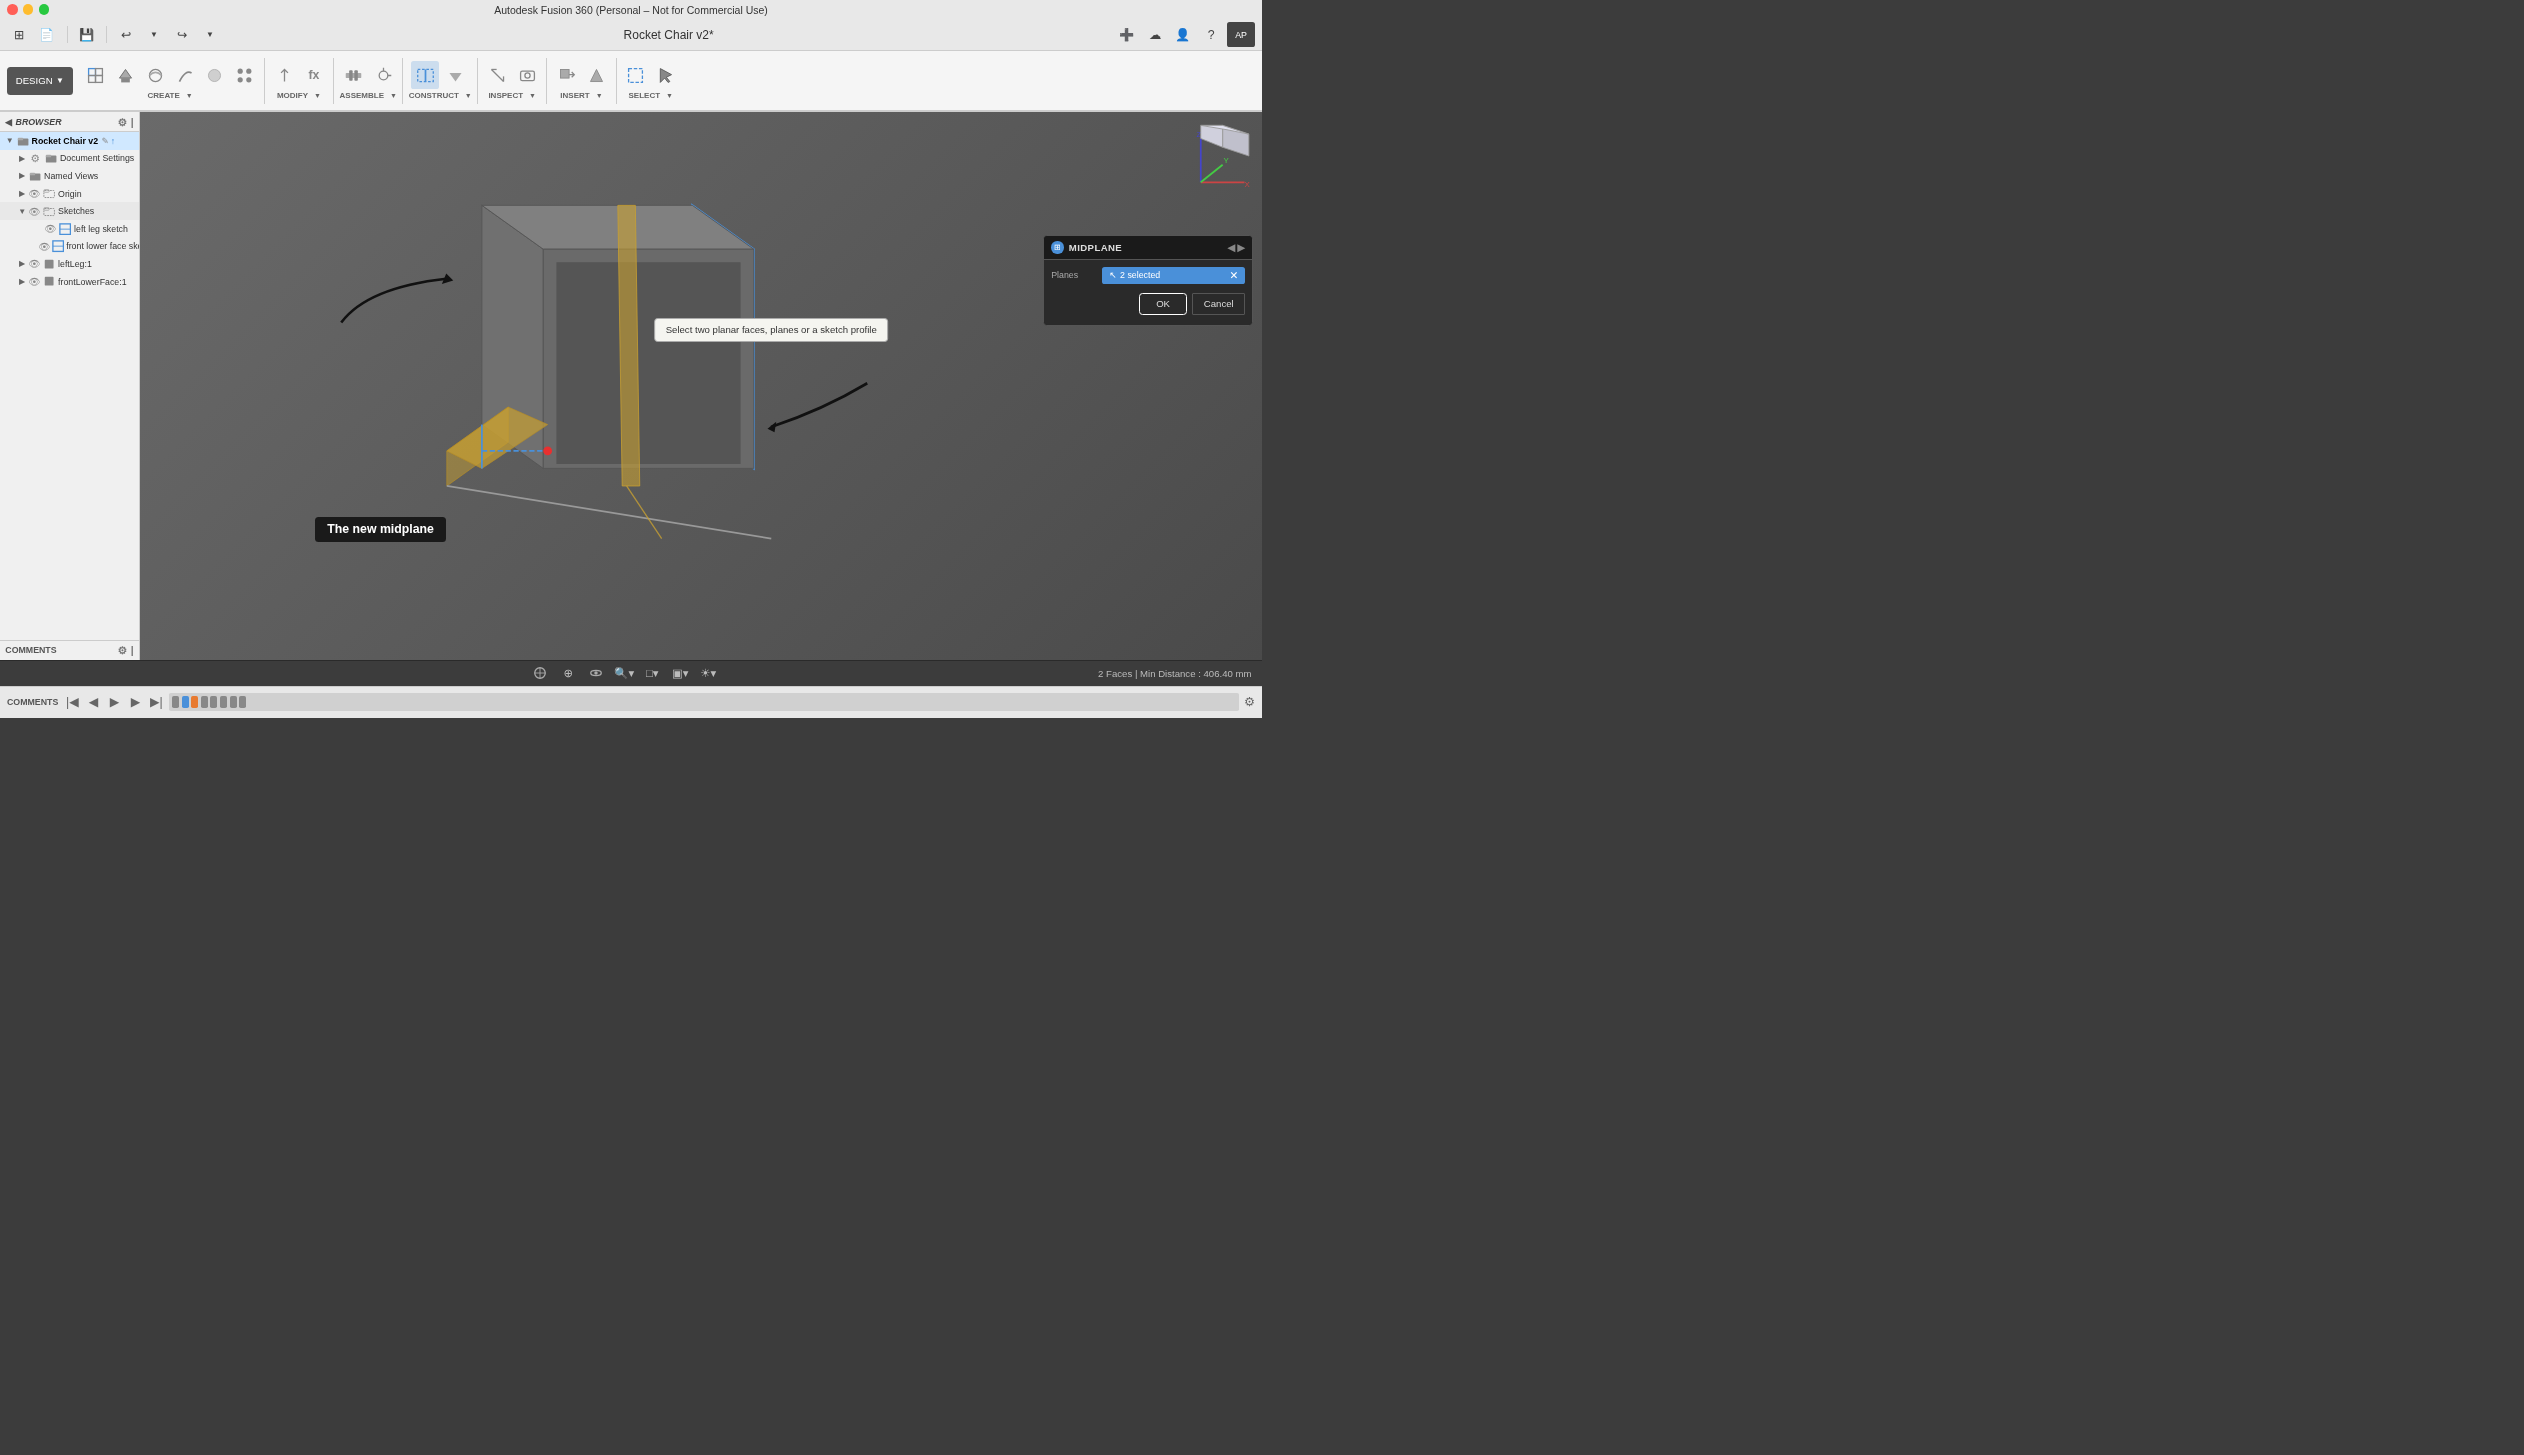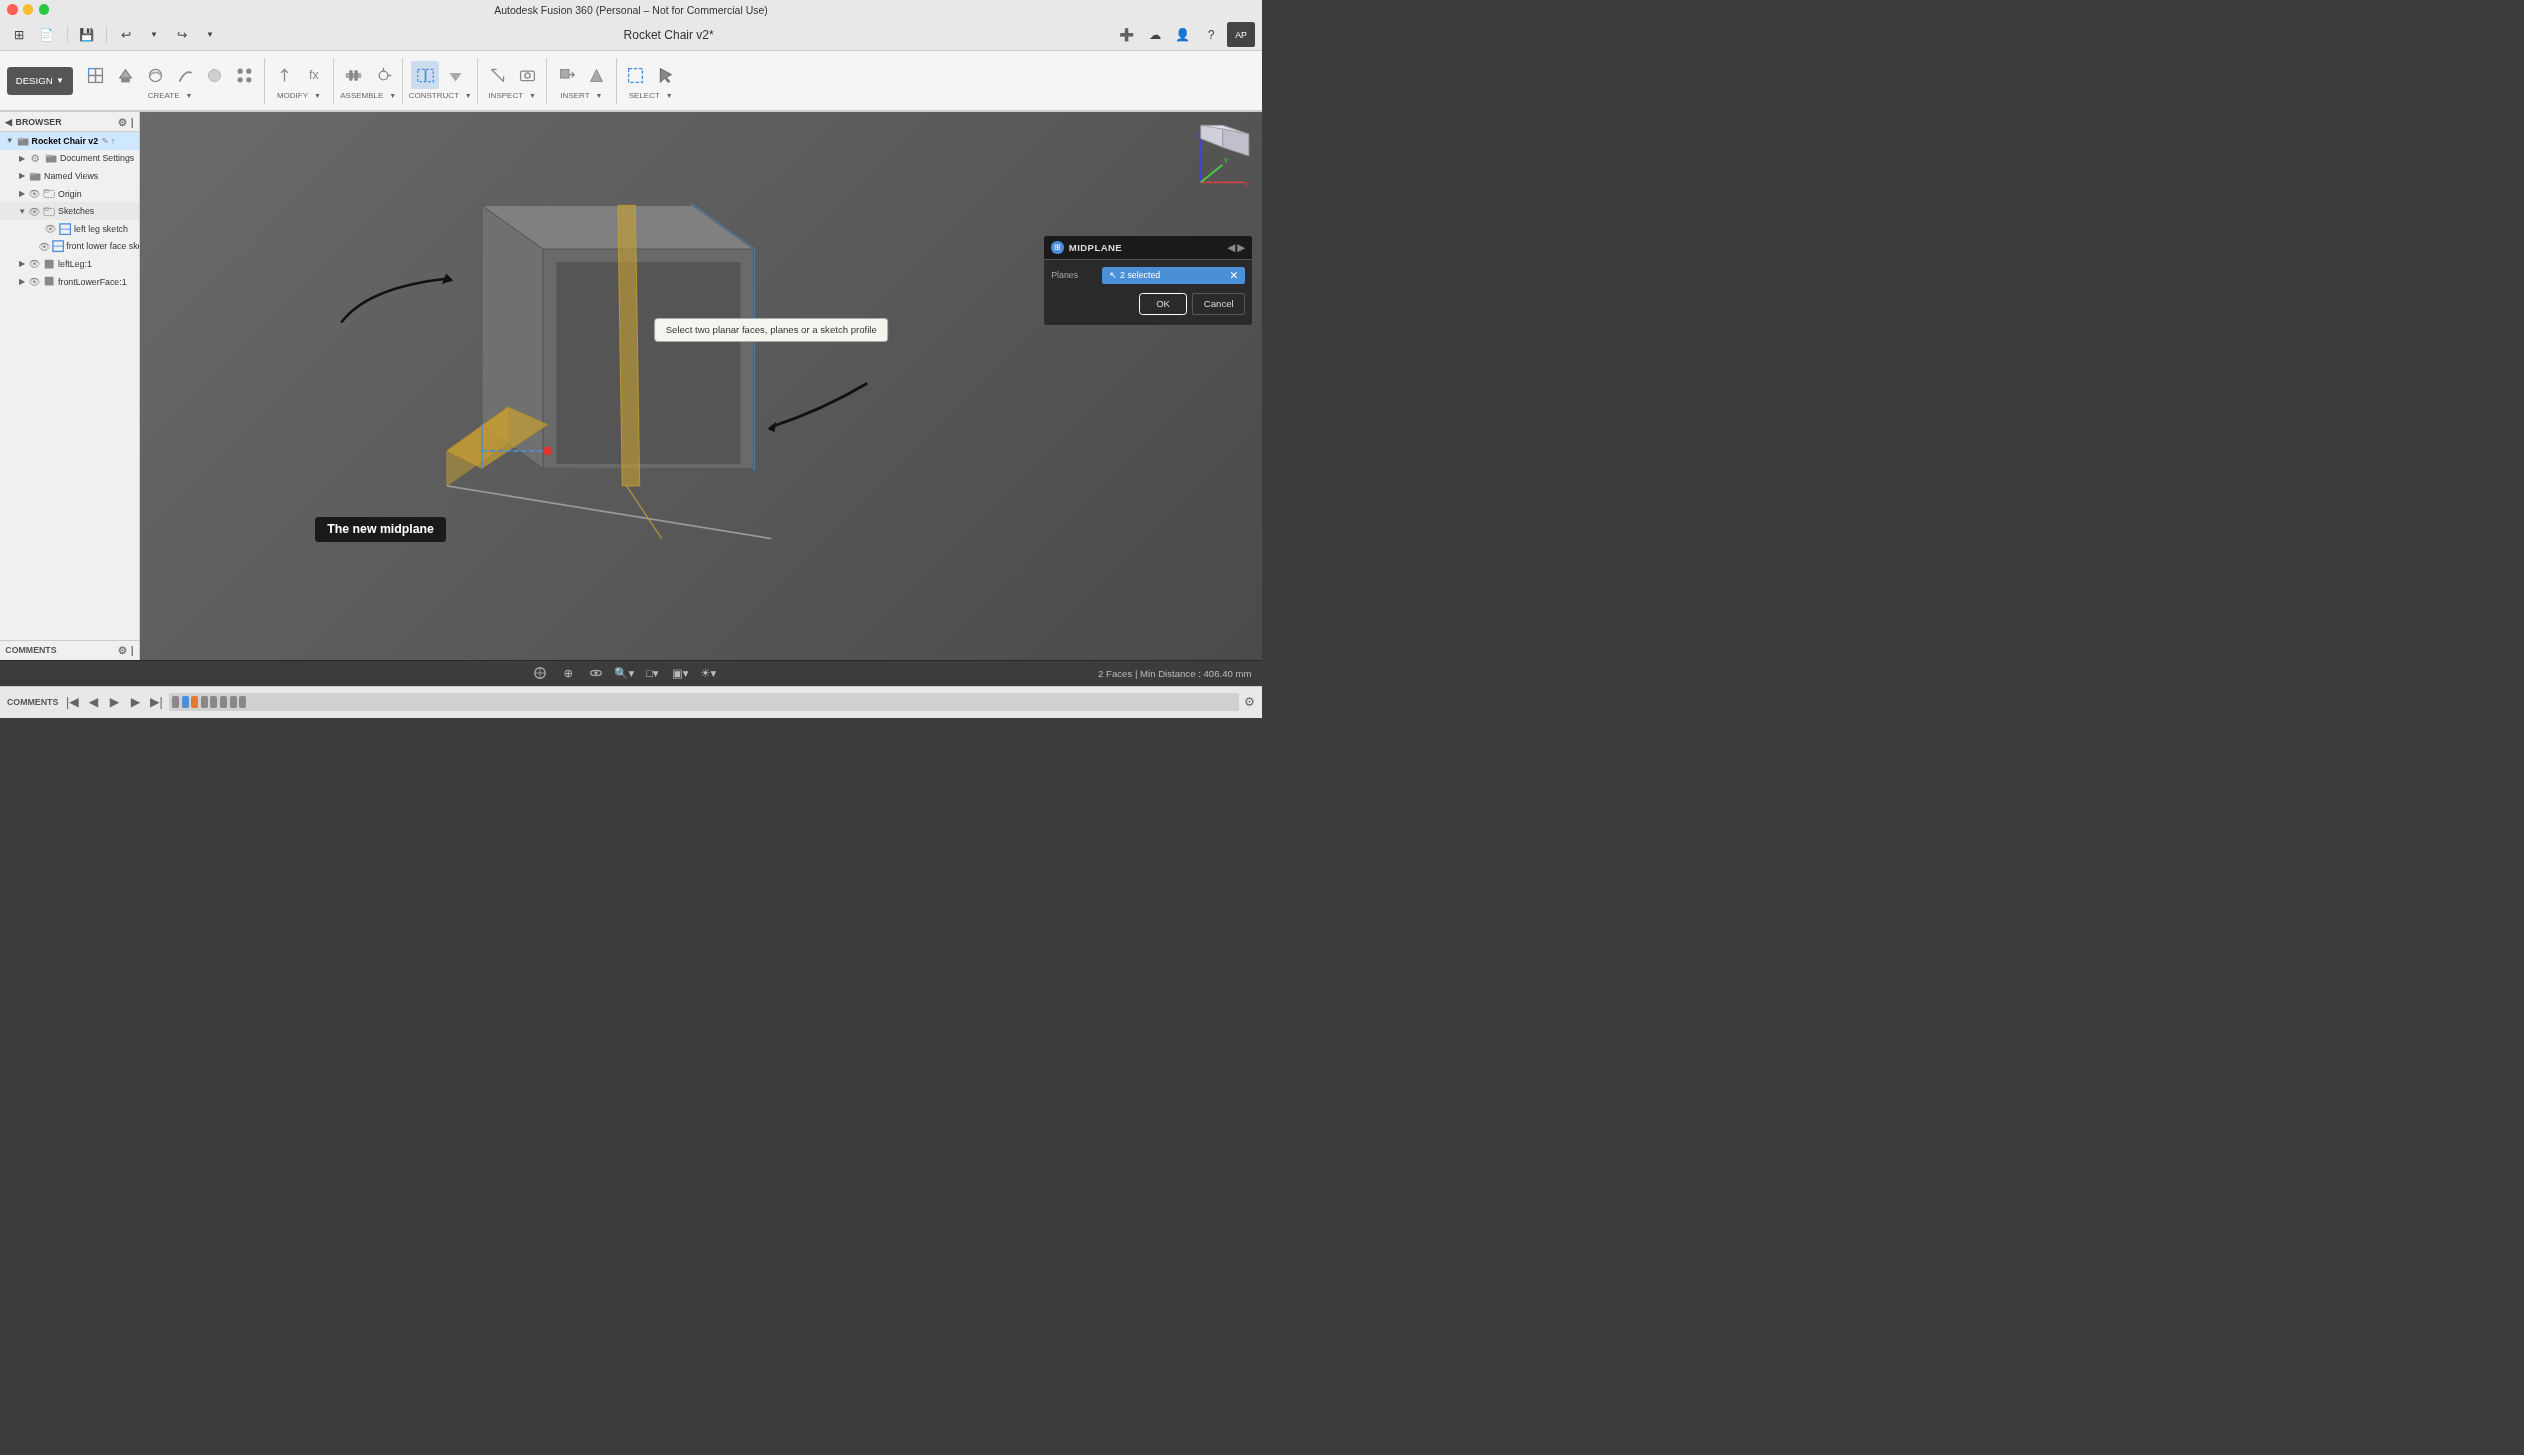--- a/index.html
+++ b/index.html
@@ -113,20 +113,21 @@
       cursor: pointer;
       display: flex; align-items: center; gap: 3.5px;
       height: 28px;
       margin-right: 7px;
     }
     .tool-group {
       display: flex;
       flex-direction: column;
       align-items: center;
       gap: 1.8px;
+      font-weight: bold;
     }
     .tool-group-icons {
       display: flex;
       gap: 1.8px;
     }
     .tool-btn {
       width: 28px; height: 28px;
       display: flex; align-items: center; justify-content: center;
       border-radius: 2.6px;
       cursor: pointer;
@@ -622,21 +623,21 @@
     </div>
   </div>
 </div>
 
 <div id="layout" style="display:flex; height: calc(728px - 19px - 19px - 24.5px - 60px - 32px - 26px);">
 
   <div id="browser">
     <div id="browser-header">
       <div style="display:flex; align-items:center; gap:3.5px;">
         <span style="font-size:8.8px; cursor:pointer;">◀</span>
-        <span style="font-size:8.8px; font-weight:bold; color:#444;">BROWSER</span>
+        <span style="font-size:8.8px; font-weight:bold; color:#444;font-style:italic;">BROWSER</span>
       </div>
       <div class="browser-header-icons">
         <span class="browser-header-icon">⚙</span>
         <span class="browser-header-icon">|</span>
       </div>
     </div>
 
     <div class="browser-tree">
 
       <div class="tree-item" style="padding-left:3.5px; background:#d0e8ff;">

